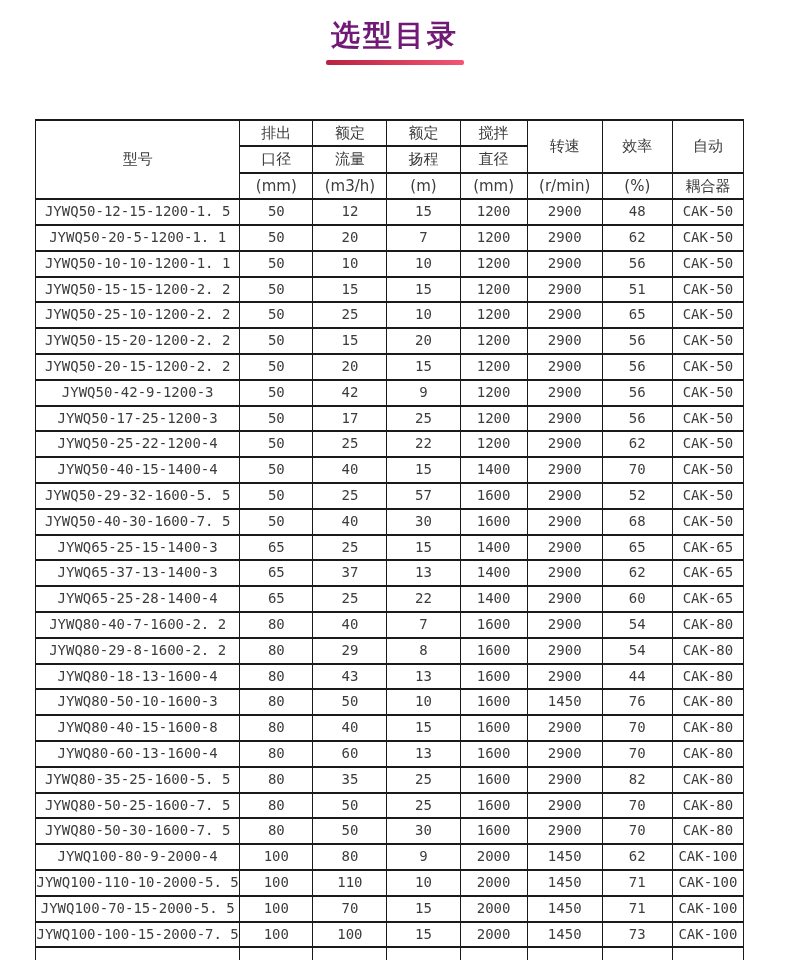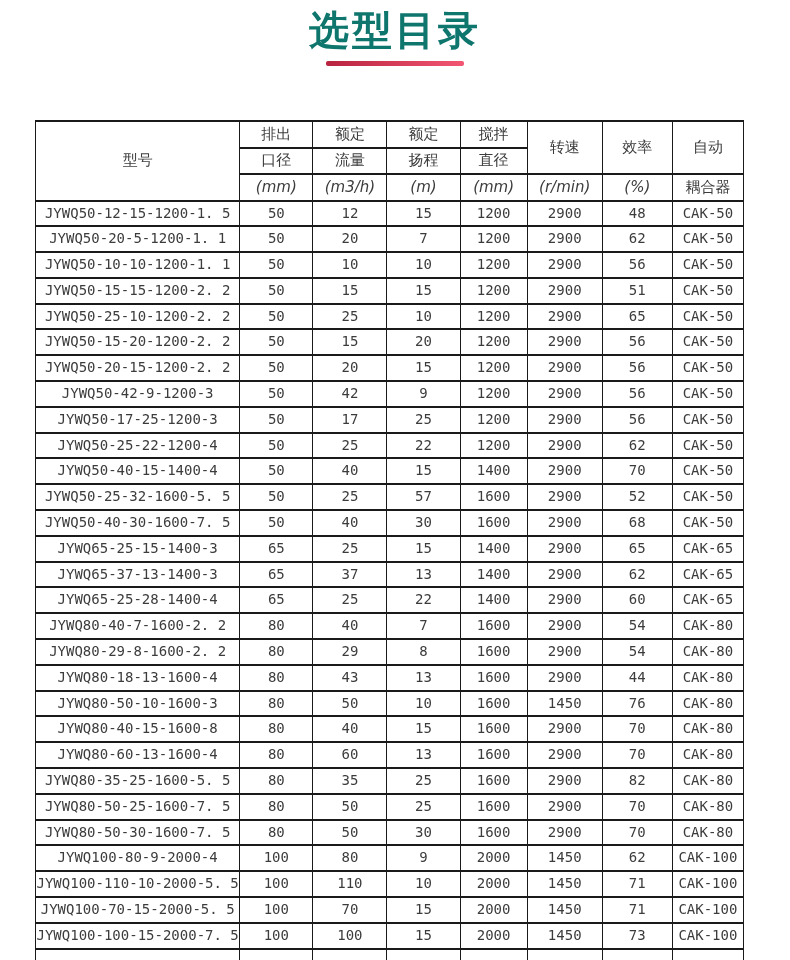--- a/index.html
+++ b/index.html
@@ -12,26 +12,26 @@
     font-family: "DejaVu Sans", "Liberation Sans", sans-serif;
   }
   .page {
     width: 790px;
     height: 960px;
     position: relative;
     overflow: hidden;
   }
   .title {
     margin: 0;
-    padding-top: 6px;
+    padding-top: 18px;
     text-align: center;
-    font-size: 40px;
+    font-size: 29px;
     font-weight: 700;
     letter-spacing: 3px;
-    color: #0f766e;
+    color: #701a75;
     line-height: 1.2;
   }
   .title-underline {
     width: 138px;
     height: 5px;
     margin: 7px auto 0 auto;
     border-radius: 2px;
     background: linear-gradient(to right, #b8233f, #f25672);
   }
   .catalog-table {
@@ -59,21 +59,21 @@
     font-size: 15px;
     color: #3c3c3c;
     font-family: "DejaVu Sans", "Liberation Sans", sans-serif;
   }
   .catalog-table td {
     height: 23.8px;
     line-height: 23.8px;
     font-size: 14px;
     font-family: "DejaVu Sans Mono", "Liberation Mono", monospace;
   }
-  .unit-cell { font-size: 13.5px; font-family: "DejaVu Sans Mono", "Liberation Mono", monospace; font-style: italic; }
+  .unit-cell { font-size: 13.5px; font-family: "DejaVu Sans Mono", "Liberation Mono", monospace; }
   .col-model   { width: 204px; }
   .col-mm      { width: 73px; }
   .col-flow    { width: 74px; }
   .col-head    { width: 73px; }
   .col-stir    { width: 67px; }
   .col-speed   { width: 75px; }
   .col-eff     { width: 70px; }
   .col-coupler { width: 71px; }
 </style>
 </head>
@@ -227,21 +227,21 @@
           <td>JYWQ50-40-15-1400-4</td>
           <td>50</td>
           <td>40</td>
           <td>15</td>
           <td>1400</td>
           <td>2900</td>
           <td>70</td>
           <td>CAK-50</td>
         </tr>
         <tr>
-          <td>JYWQ50-25-32-1600-5. 5</td>
+          <td>JYWQ50-29-32-1600-5. 5</td>
           <td>50</td>
           <td>25</td>
           <td>57</td>
           <td>1600</td>
           <td>2900</td>
           <td>52</td>
           <td>CAK-50</td>
         </tr>
         <tr>
           <td>JYWQ50-40-30-1600-7. 5</td>

